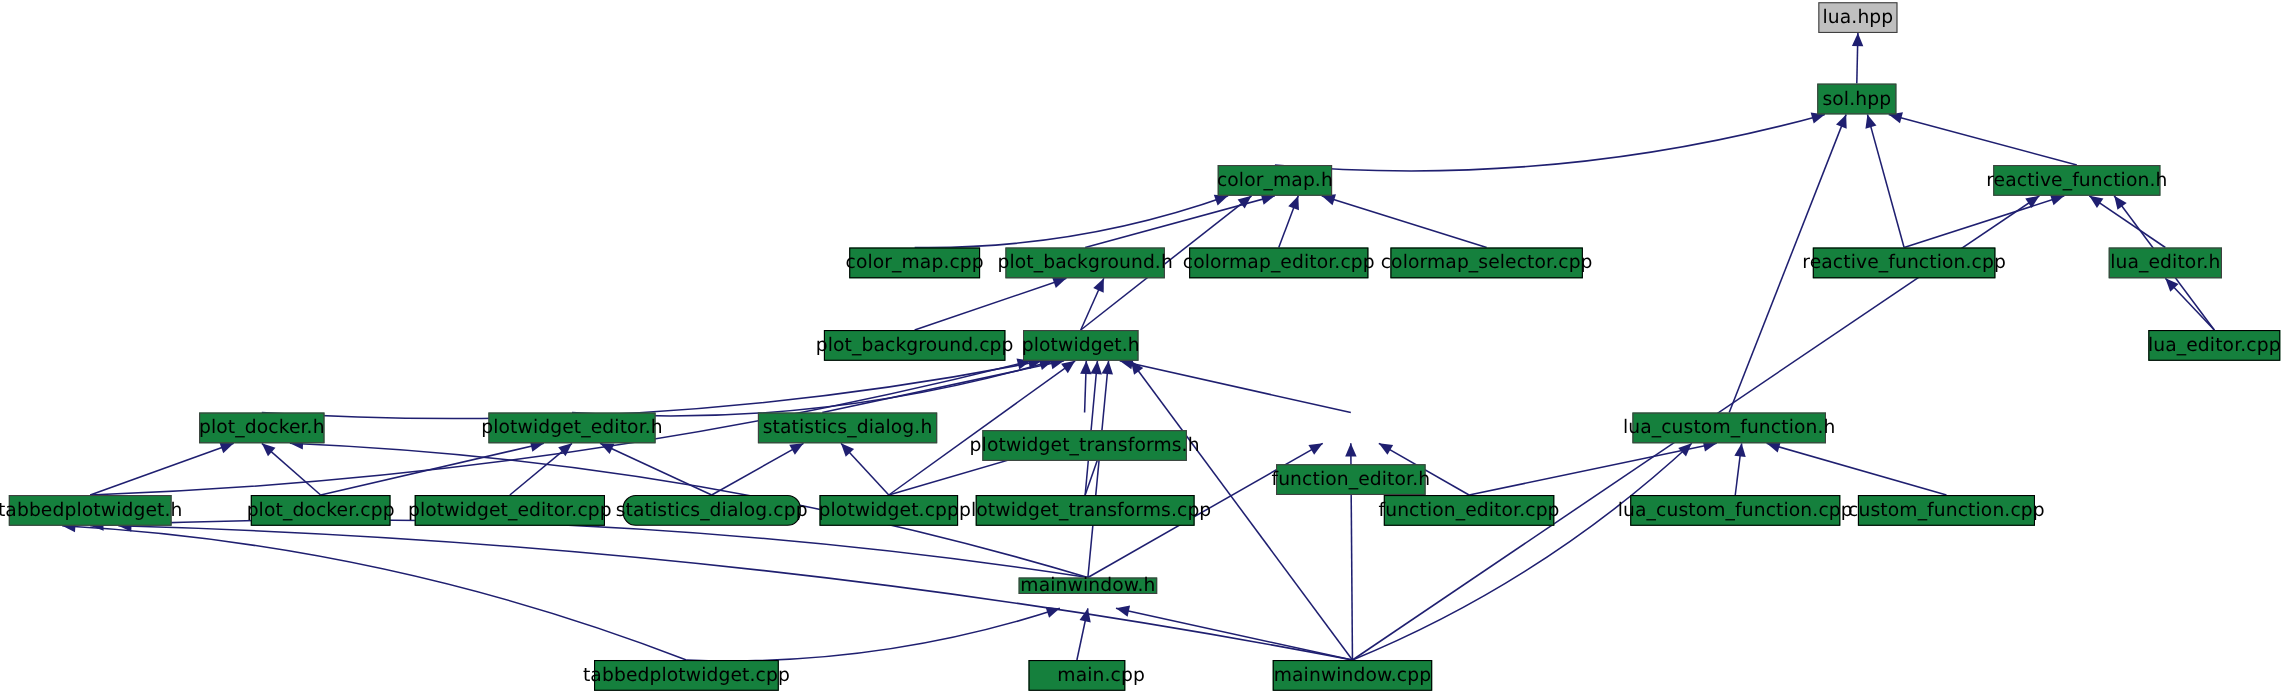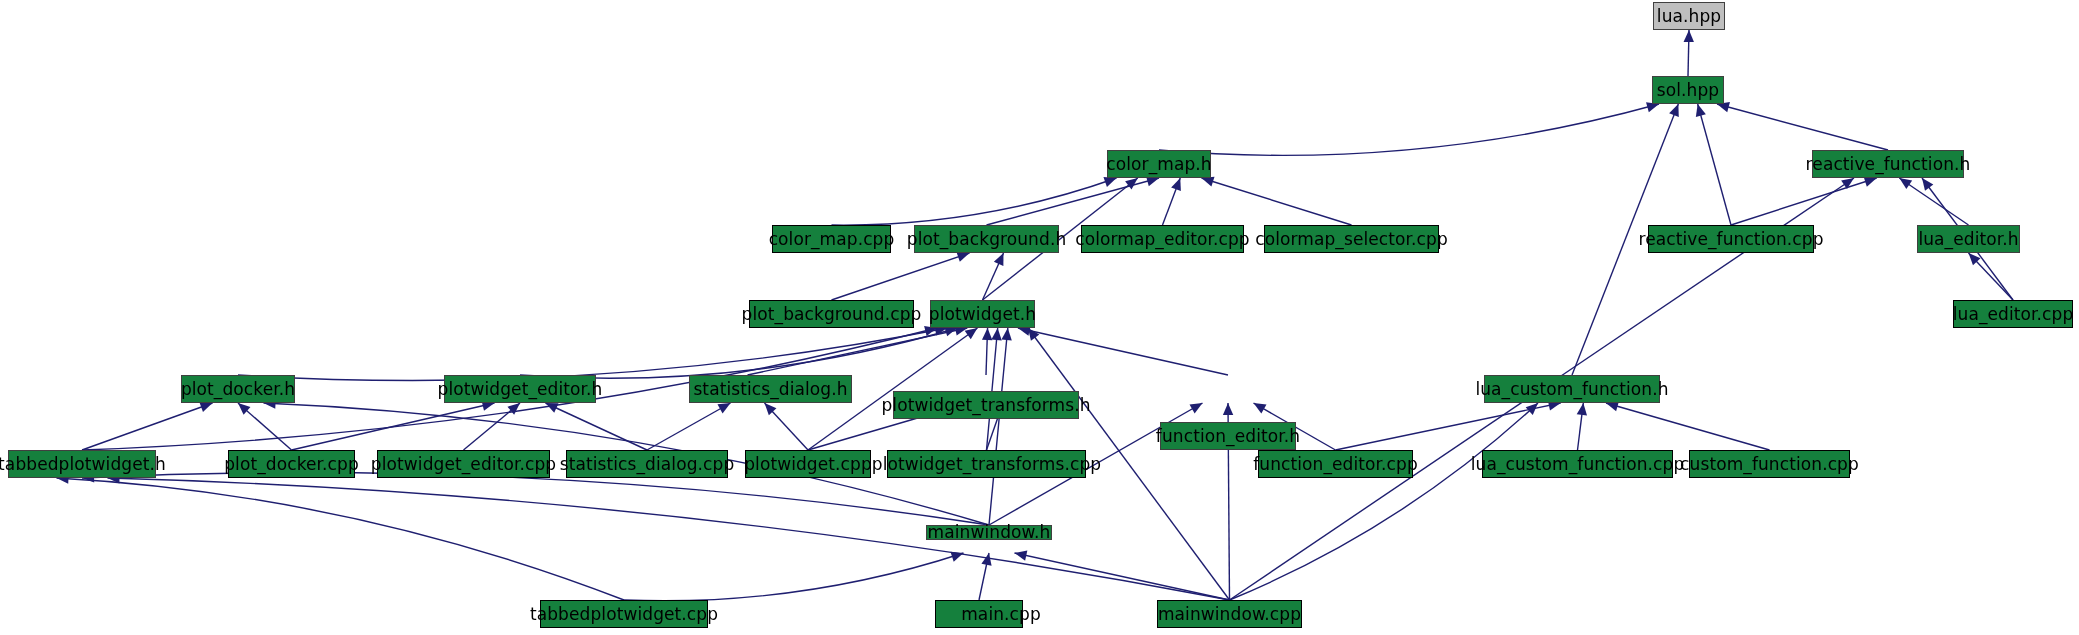--- a/index.html
+++ b/index.html
@@ -315,21 +315,21 @@
     </div>
     <div class="node hdr" style="left: 8px; top: 450px; width: 148px; height: 28px;">
       <span class="label">tabbedplotwidget.h</span>
     </div>
     <div class="node" style="left: 228px; top: 450px; width: 127px; height: 28px;">
       <span class="label">plot_docker.cpp</span>
     </div>
     <div class="node" style="left: 377px; top: 450px; width: 173px; height: 28px;">
       <span class="label">plotwidget_editor.cpp</span>
     </div>
-    <div class="node" style="left: 566px; top: 450px; width: 162px; height: 28px;">
+    <div class="node" style="left: 566px; top: 450px; width: 162px; height: 28px; border-radius: 12px;">
       <span class="label">statistics_dialog.cpp</span>
     </div>
     <div class="node" style="left: 745px; top: 450px; width: 126px; height: 28px;">
       <span class="label">plotwidget.cpp</span>
     </div>
     <div class="node" style="left: 887px; top: 450px; width: 199px; height: 28px;">
       <span class="label">plotwidget_transforms.cpp</span>
     </div>
     <div class="node" style="left: 1258px; top: 450px; width: 155px; height: 28px;">
       <span class="label">function_editor.cpp</span>

